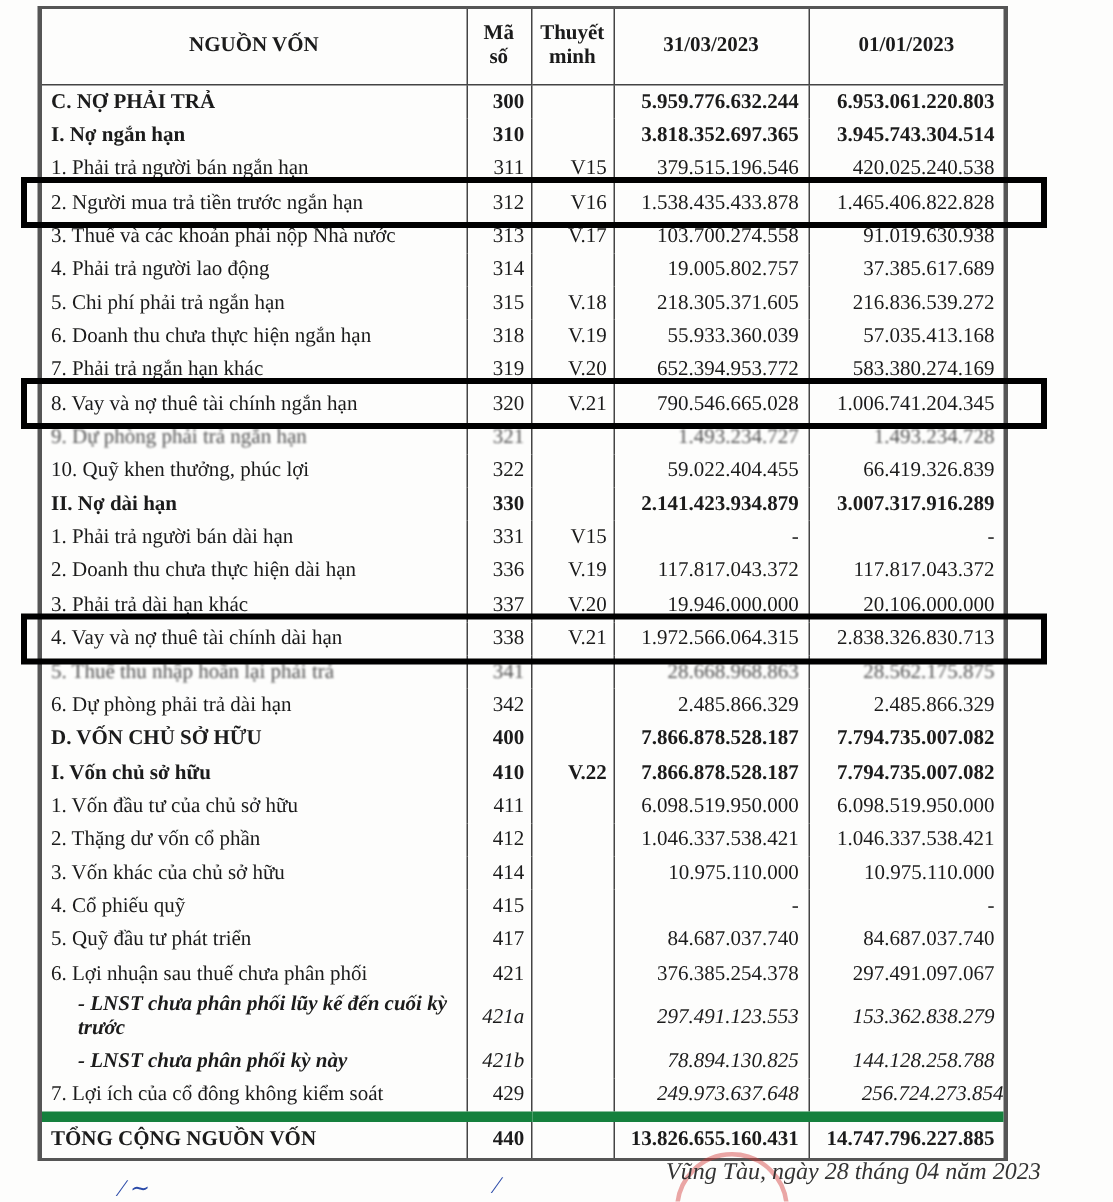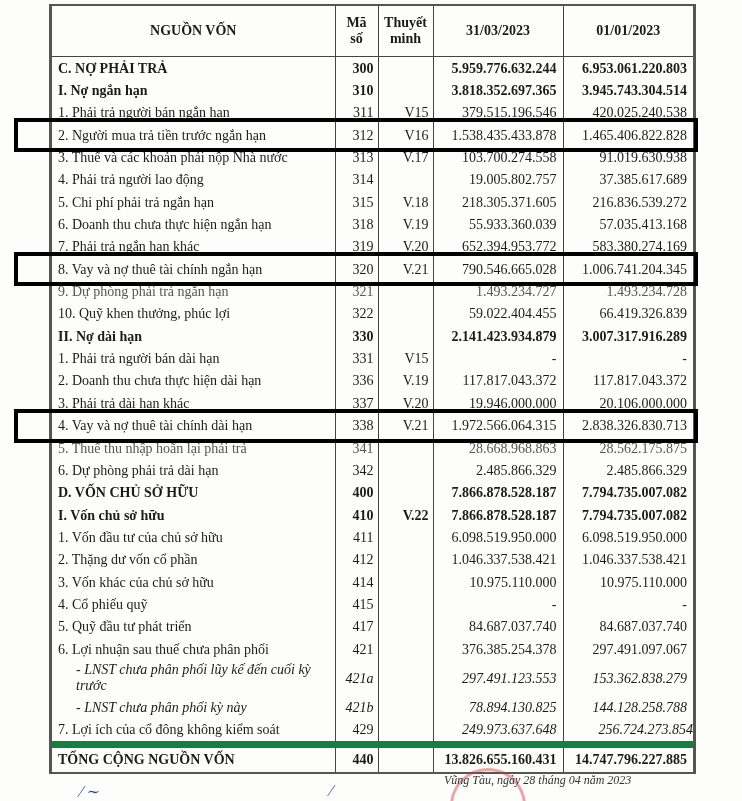--- a/index.html
+++ b/index.html
@@ -3,21 +3,21 @@
 <meta charset="utf-8">
 <style>
   html, body { margin: 0; padding: 0; }
   body {
     width: 742px; height: 801px; overflow: hidden; position: relative;
     background: #fdfdfc;
     font-family: "Liberation Serif", "DejaVu Serif", serif;
     color: #1b1b1b;
   }
   .sheet {
-    position: absolute; left: 49px; top: 4px; width: 641px;
+    position: absolute; left: 25px; top: 4px; width: 641px;
     border: 2px solid #555; border-left-width: 3px; border-right-width: 3px;
   }
   table { border-collapse: collapse; width: 100%; table-layout: fixed; }
   col.c1 { width: 283px; } col.c2 { width: 43px; } col.c3 { width: 55px; }
   col.c4 { width: 130px; } col.c5 { width: 130px; }
   th {
     font-weight: bold; font-size: 14px; text-align: center; vertical-align: middle;
     height: 50px; border-bottom: 1px solid #444; border-right: 1px solid #444;
     line-height: 16px; padding: 0;
   }
@@ -25,29 +25,29 @@
   td {
     font-size: 14px; height: 22.35px; padding: 0 4px; border-right: 1px solid #444;
     white-space: nowrap; line-height: 17px;
   }
   td.name { text-align: left; padding-left: 6px; }
   td.code { text-align: right; }
   td.note { text-align: right; }
   td.num { text-align: right; padding-right: 6px; }
   tr.bold td { font-weight: bold; }
   tr.italic td { font-style: italic; }
-  tr.italic td.name { padding-left: 24px; }
+  tr.italic td.name { padding-left: 24px; font-weight: bold; }
   tr.wrap td.name { white-space: normal; line-height: 16px; height: 36px; }
   tr.total td { border-top: 7px solid #15803d; height: 24px; }
   tr.blur td { color: #555; filter: blur(0.6px); }
   .highlight {
     position: absolute; border: 4px solid #000; box-sizing: border-box; pointer-events: none;
   }
   .footer-date {
-    position: absolute; left: 444px; top: 773px; font-style: italic; font-size: 12px; color: #333;
+    position: absolute; left: 444px; top: 773px; font-style: italic; font-size: 16px; color: #333;
   }
   .stamp {
     position: absolute; left: 450px; top: 768px; width: 70px; height: 70px;
     border: 3px solid rgba(210,60,60,0.45); border-radius: 50%;
   }
   .sig {
     position: absolute; top: 782px; color: #2a4aa8; font-style: italic; font-size: 16px;
   }
 </style>
 </head>

